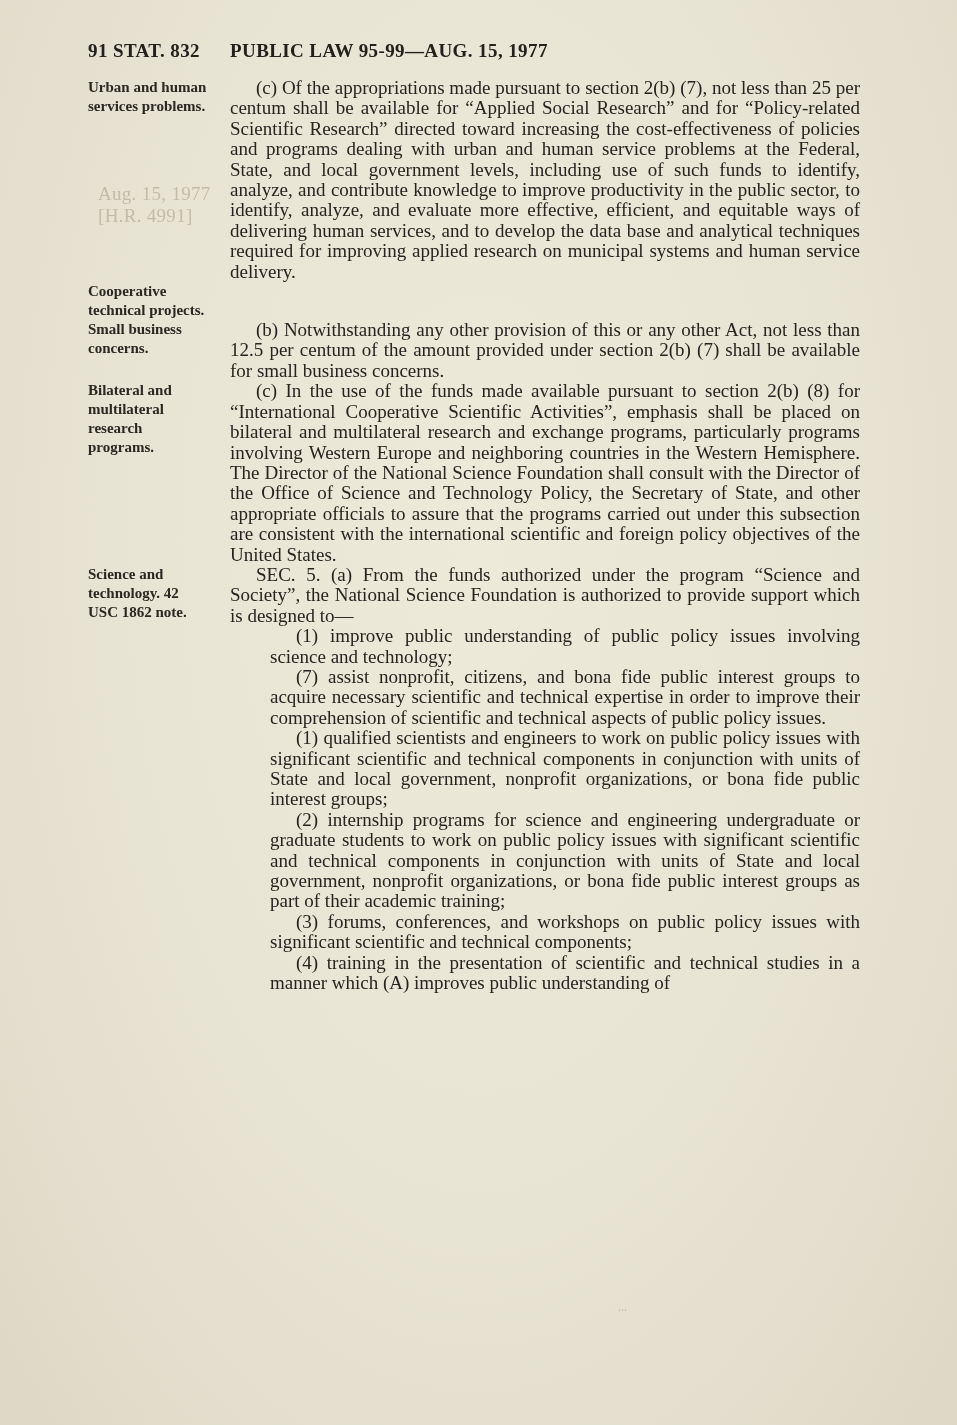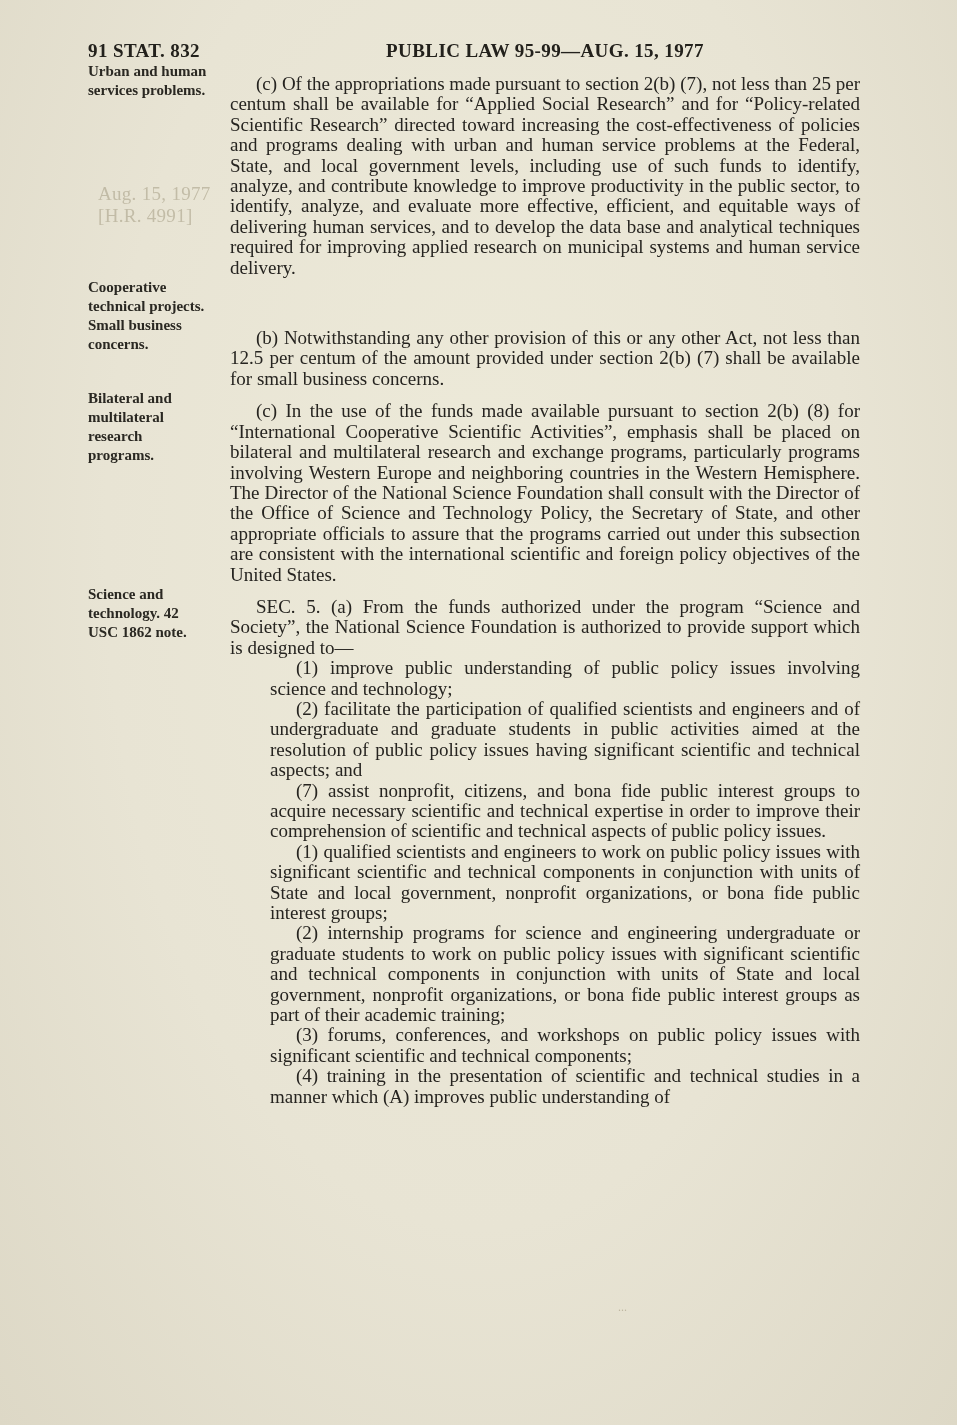--- a/index.html
+++ b/index.html
@@ -15,42 +15,43 @@
     color: #262420;
     overflow: hidden;
     padding: 40px 0 0 88px;
   }
   .header {
     display: flex;
     width: 772px;
     font-weight: bold;
     font-size: 19px;
     letter-spacing: 0.4px;
+    margin-bottom: 16px;
     color: #23211c;
   }
   .header-left { width: 142px; }
-  .header-center { width: 630px; text-align: center; }
+  .header-center { width: 630px; text-align: left; }
 
   .row { display: flex; width: 772px; }
   .note-col {
     width: 142px;
     padding-right: 20px;
     font-weight: bold;
     font-size: 15px;
     line-height: 19px;
     color: #2a2822;
   }
   .body-col {
     width: 630px;
     font-size: 19px;
     line-height: 20.4px;
     text-align: justify;
     color: #262420;
   }
-  .body-col p.body { text-indent: 26px; margin-top: 12px; }
+  .body-col p.body { text-indent: 26px; }
   .body-col p.item { padding-left: 40px; text-indent: 26px; }
 
   .ghost {
     position: absolute;
     font-weight: normal;
     font-size: 19px;
     color: #968d72;
     opacity: 0.45;
     letter-spacing: 0.3px;
   }
@@ -98,21 +99,20 @@
     <div class="body-col">
       <p class="body">(c) In the use of the funds made available pursuant to section 2(b) (8) for “International Cooperative Scientific Activities”, emphasis shall be placed on bilateral and multilateral research and exchange programs, particularly programs involving Western Europe and neighboring countries in the Western Hemisphere. The Director of the National Science Foundation shall consult with the Director of the Office of Science and Technology Policy, the Secretary of State, and other appropriate officials to assure that the programs carried out under this subsection are consistent with the international scientific and foreign policy objectives of the United States.</p>
     </div>
   </div>
 
   <div class="row">
     <div class="note-col">Science and technology. 42 USC 1862 note.</div>
     <div class="body-col">
       <p class="body">SEC. 5. (a) From the funds authorized under the program “Science and Society”, the National Science Foundation is authorized to provide support which is designed to—</p>
       <p class="item">(1) improve public understanding of public policy issues involving science and technology;</p>
-      <p class="item">(2) facilitate the participation of qualified scientists and engineers and of undergraduate and graduate students in public activities aimed at the resolution of public policy issues having significant scientific and technical aspects; and</p>
       <p class="item">(7) assist nonprofit, citizens, and bona fide public interest groups to acquire necessary scientific and technical expertise in order to improve their comprehension of scientific and technical aspects of public policy issues.</p>
       <p class="item">(1) qualified scientists and engineers to work on public policy issues with significant scientific and technical components in conjunction with units of State and local government, nonprofit organizations, or bona fide public interest groups;</p>
       <p class="item">(2) internship programs for science and engineering undergraduate or graduate students to work on public policy issues with significant scientific and technical components in conjunction with units of State and local government, nonprofit organizations, or bona fide public interest groups as part of their academic training;</p>
       <p class="item">(3) forums, conferences, and workshops on public policy issues with significant scientific and technical components;</p>
       <p class="item">(4) training in the presentation of scientific and technical studies in a manner which (A) improves public understanding of</p>
     </div>
   </div>
 
 </div>
 

